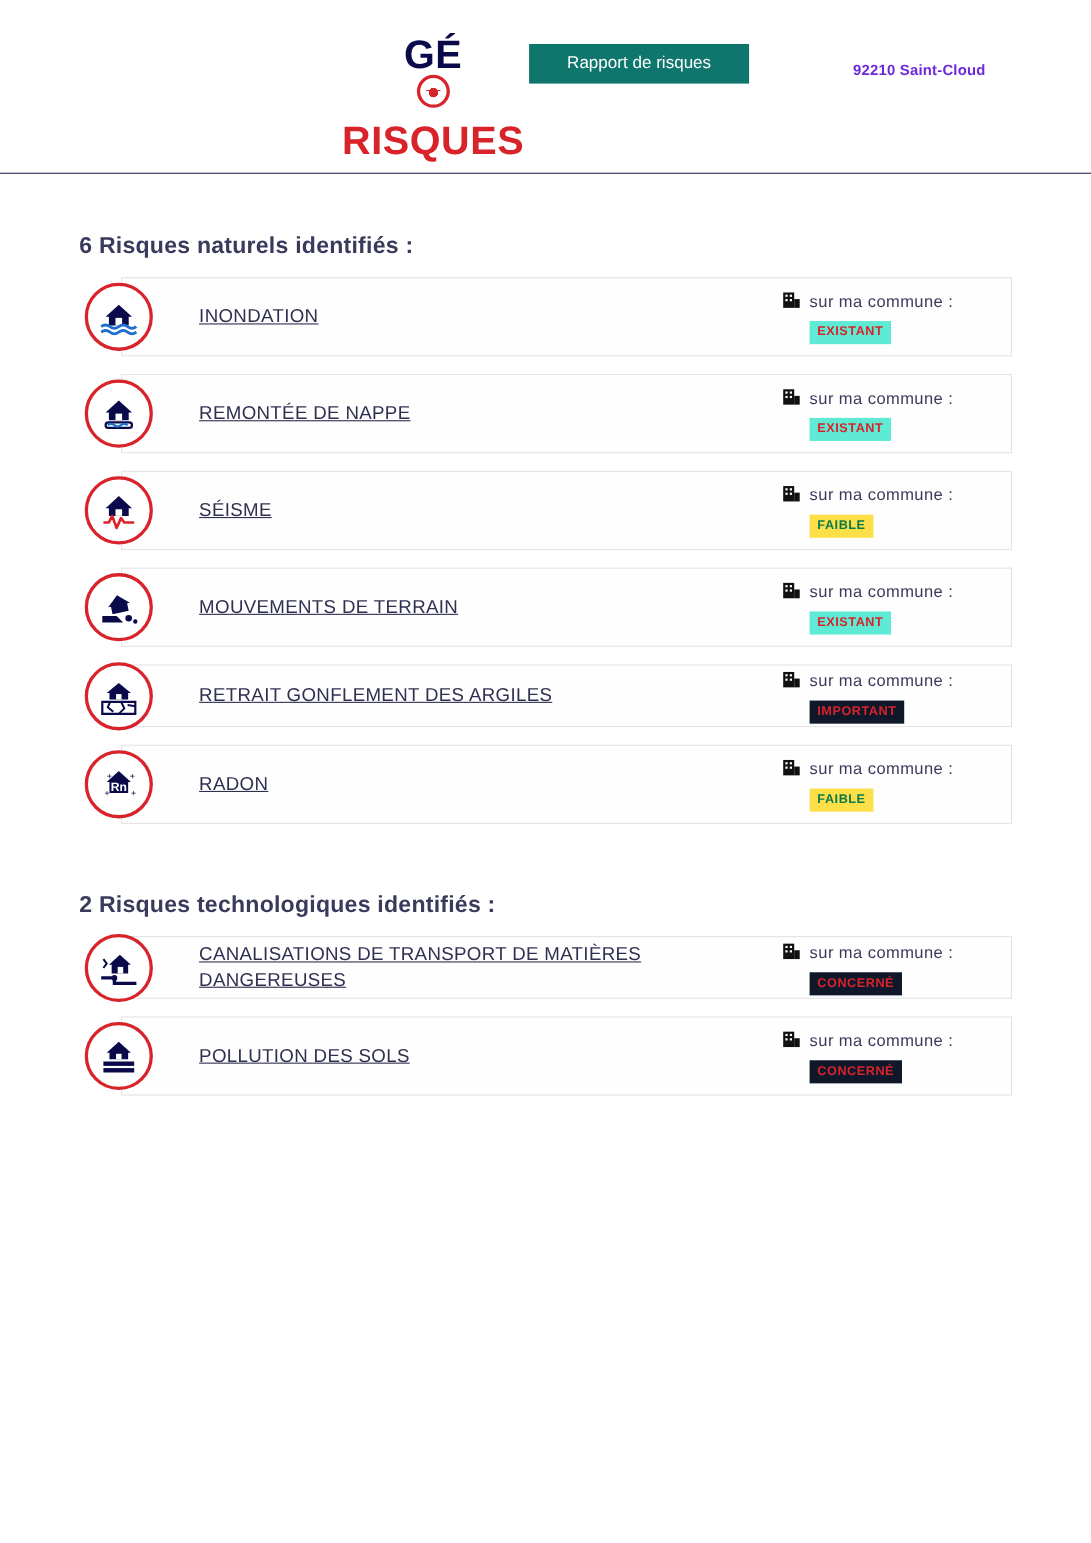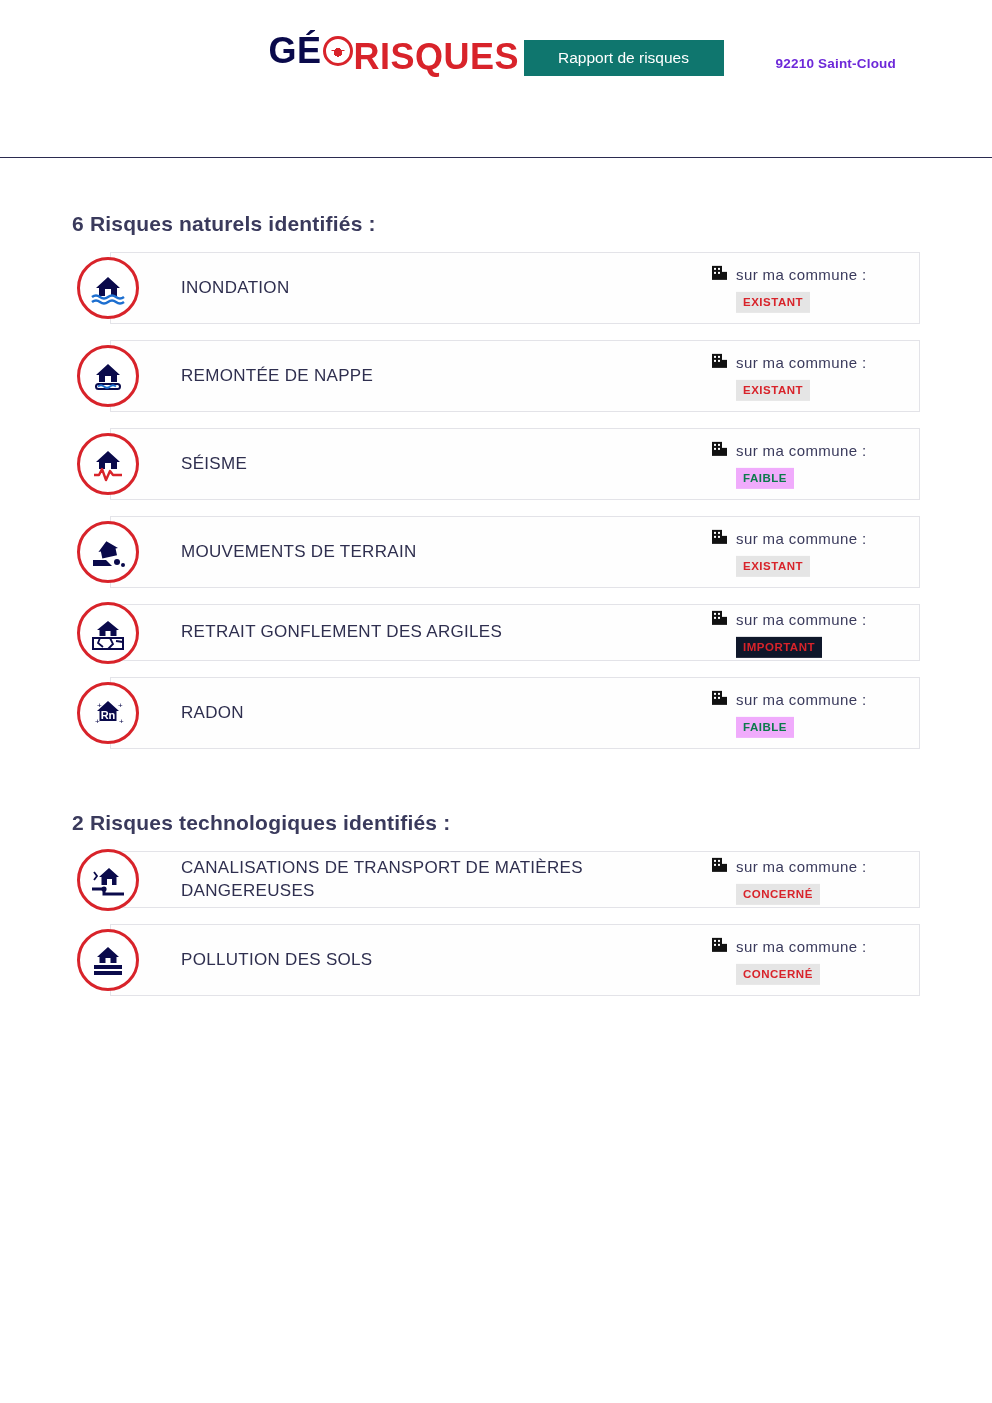--- a/index.html
+++ b/index.html
@@ -68,20 +68,21 @@
   }
   .brand-title {
     font-size: 36px;
     font-weight: 700;
     letter-spacing: .5px;
     color: #0a0a4b;
     line-height: 1;
     display: inline-flex;
     align-items: center;
     gap: 0px;
+    flex-direction: column;
   }
   .brand-title .red { color: #d8232a; margin-top: 12px; }
   .brand-title .blue { color: #0a0a4b; }
   .logo-mark {
     display: inline-block;
     width: 30px; height: 30px;
     border: 3px solid #d8232a;
     border-radius: 50%;
     position: relative;
     margin: 0 1px;
@@ -154,20 +155,21 @@
   }
   .risk-icon svg { display: block; }
 
   .risk-label {
     margin-left: 70px;
     font-size: 17px;
     color: #2f2f4f;
     letter-spacing: .3px;
     line-height: 1.35;
     max-width: 470px;
+    text-decoration: underline;
   }
 
   .risk-status {
     position: absolute;
     left: 600px;
     top: 50%;
     transform: translateY(-50%);
     display: flex;
     align-items: flex-start;
     gap: 7px;
@@ -180,24 +182,24 @@
     letter-spacing: .4px;
   }
   .status-value {
     display: inline-block;
     margin-top: 5px;
     font-size: 11.5px;
     font-weight: 700;
     letter-spacing: .5px;
     padding: 2px 7px;
   }
-  .sv-existant { color: #d8232a; background: #e5e5e5; }
+  .sv-existant { color: #d8232a; background: #5eead4; }
   .sv-important { color: #d8232a; background: #0f172a; }
-  .sv-concerne { color: #d8232a; background: #e5e5e5; }
-  .sv-faible { color: #0b7a4b; background: #f0abfc; }
+  .sv-concerne { color: #d8232a; background: #0f172a; }
+  .sv-faible { color: #0b7a4b; background: #fde047; }
 </style>
 </head>
 <body>
 
 <div class="page">
 
   <div class="header">
 
 
     <div class="brand">

